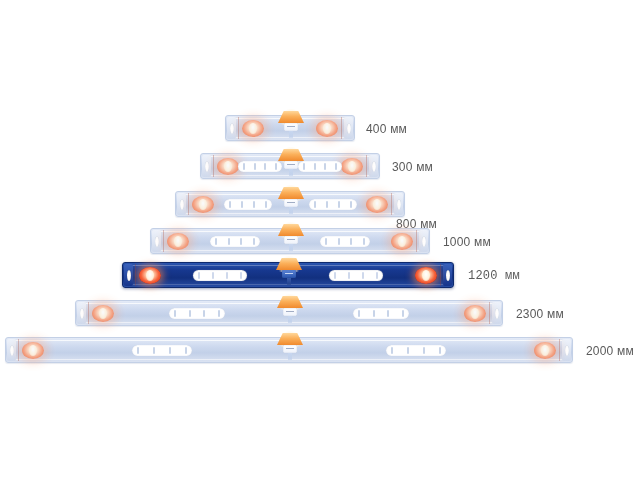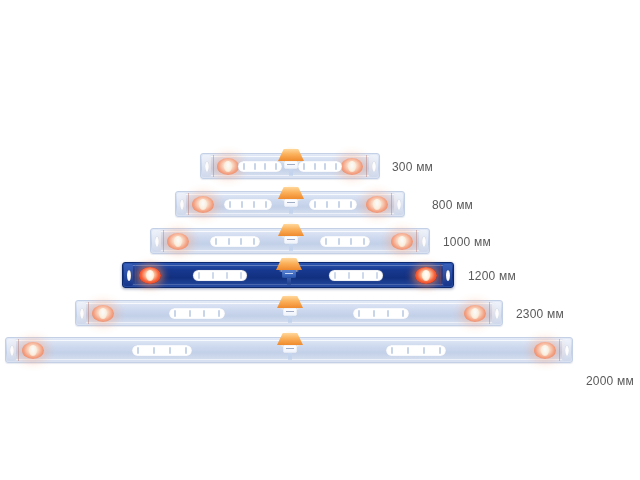--- a/index.html
+++ b/index.html
@@ -149,20 +149,45 @@
     font-size:12px;
     letter-spacing:.2px;
     color:#5a5a5a;
     white-space:nowrap;
   }
 </style>
 </head>
 <body>
 
 <div id="stage">
+    <div class="level-row" style="top: 115px; left: 0px; right: 0px;">
+      <div class="level pale" style="left: 225px; width: 130px;">
+        <div class="rail-top"></div>
+        <div class="rail-bot"></div>
+        <div class="endcap left">
+          <div class="hole"></div>
+        </div>
+        <div class="endcap right">
+          <div class="hole"></div>
+        </div>
+        <div class="seam" style="left: 12px;"></div>
+        <div class="seam" style="right: 12px;"></div>
+        <div class="vial-round" style="left: 16px;"></div>
+        <div class="vial-round" style="right: 16px;"></div>
+        <div class="vial-centre" style="left: 52px;">
+          <div class="vc-glow"></div>
+          <div class="vc-hood"></div>
+          <div class="vc-window">
+            <div class="tick"></div>
+          </div>
+          <div class="vc-stem"></div>
+        </div>
+      </div>
+      <div class="lbl" style="left: 366px;">400 мм</div>
+    </div>
     <div class="level-row" style="top: 153px; left: 0px; right: 0px;">
       <div class="level pale" style="left: 200px; width: 180px;">
         <div class="rail-top"></div>
         <div class="rail-bot"></div>
         <div class="endcap left">
           <div class="hole"></div>
         </div>
         <div class="endcap right">
           <div class="hole"></div>
         </div>
@@ -229,21 +254,21 @@
         </div>
         <div class="handle" style="right: 47.5px; width: 48px;">
           <div class="notches">
             <i></i>
             <i></i>
             <i></i>
             <i></i>
           </div>
         </div>
       </div>
-      <div class="lbl" style="left: 432px;">800 мм</div>
+      <div class="lbl" style="left: 396px; margin-top: 19px;">800 мм</div>
     </div>
     <div class="level-row" style="top: 228px; left: 0px; right: 0px; padding-left: 16px;">
       <div class="level pale" style="left: 150px; width: 280px;">
         <div class="rail-top"></div>
         <div class="rail-bot"></div>
         <div class="endcap left">
           <div class="hole"></div>
         </div>
         <div class="endcap right">
           <div class="hole"></div>
@@ -272,21 +297,21 @@
           <div class="notches">
             <i></i>
             <i></i>
             <i></i>
             <i></i>
           </div>
         </div>
       </div>
       <div class="lbl" style="left: 443px;">1000 мм</div>
     </div>
-    <div class="level-row" style="top: 262px; left: 0px; right: 17px;">
+    <div class="level-row" style="top: 262px; left: 0px; right: 17px; font-family: Liberation Mono, monospace;">
       <div class="level sel" style="left: 122px; width: 332px;">
         <div class="rail-top"></div>
         <div class="rail-bot"></div>
         <div class="endcap left">
           <div class="hole"></div>
         </div>
         <div class="endcap right">
           <div class="hole"></div>
         </div>
         <div class="seam" style="left: 12px;"></div>
@@ -393,15 +418,15 @@
         </div>
         <div class="handle" style="right: 126px; width: 60px;">
           <div class="notches">
             <i></i>
             <i></i>
             <i></i>
             <i></i>
           </div>
         </div>
       </div>
-      <div class="lbl" style="left: 586px; margin-top: 30px;">2000 мм</div>
+      <div class="lbl" style="left: 586px;">2000 мм</div>
     </div>
   </div>
 
 </body></html>

